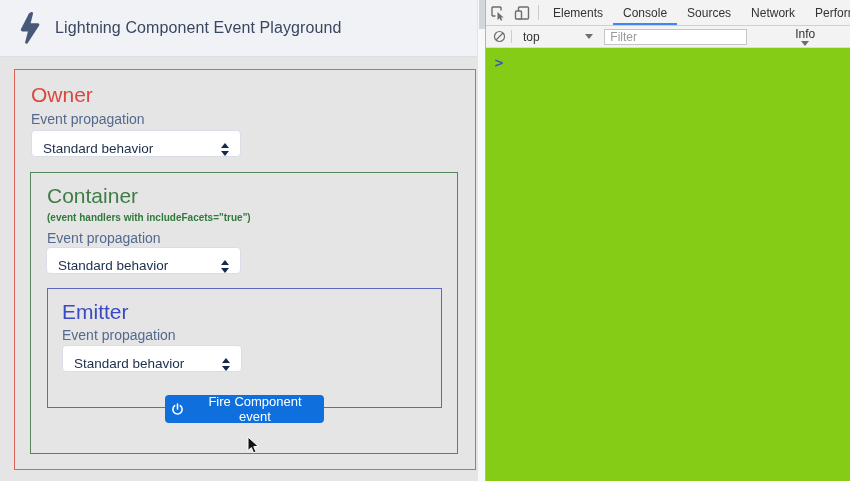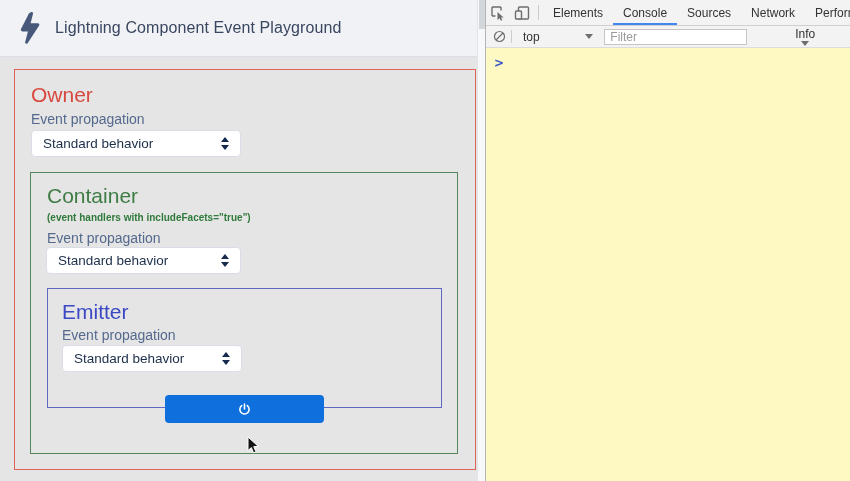--- a/index.html
+++ b/index.html
@@ -35,21 +35,21 @@
   .container-sub { position:absolute; left:16px; top:39px; margin:0; font-size:10px; font-weight:700; color:#2f7a3a; }
 
   .prop-label { position:absolute; font-size:14px; color:#54698d; }
   .owner-box > .prop-label { left:16px; top:41px; }
   .container-box > .prop-label { left:16px; top:57px; }
   .emitter-box > .prop-label { left:14px; top:38px; }
 
   .select {
     position:absolute; height:27px; background:#fff;
     border:1px solid #d8dde6; border-radius:4px;
-    display:flex; align-items:center; justify-content:space-between;
+    display:flex; align-items:flex-end; justify-content:space-between;
     padding:0 11px; font-size:13.5px; color:#1c2e4a; cursor:pointer;
   }
   .owner-box > .select { left:16px; top:60px; width:210px; }
   .container-box > .select { left:15px; top:74px; width:195px; }
   .emitter-box > .select { left:14px; top:56px; width:180px; }
 
   .stepper { display:flex; flex-direction:column; gap:3px; align-items:center; }
   .stepper i { display:block; width:0; height:0; border-left:4px solid transparent; border-right:4px solid transparent; }
   .stepper .up { border-bottom:5px solid #152a4d; }
   .stepper .down { border-top:5px solid #152a4d; }
@@ -59,21 +59,21 @@
     background:#0f70dd; border:none; border-radius:4px; color:#fff;
     font-family:"Liberation Sans",sans-serif; font-size:13px;
     display:flex; align-items:center; justify-content:center; gap:8px; cursor:pointer;
   }
 
   
   .page-scrollbar { position:absolute; left:477px; top:0; width:8px; height:481px; background:#f7f8f9; border-left:1px solid #e2e4e7; }
   .page-scrollbar .thumb { position:absolute; left:1px; top:0; width:6px; height:29px; background:#d2d7dc; }
 
   
-  .devtools { position:absolute; left:485px; top:0; width:365px; height:481px; background:#fef9c3; border-left:1px solid #b4b4b4; }
+  .devtools { position:absolute; left:485px; top:0; width:365px; height:481px; background:#84cc16; border-left:1px solid #b4b4b4; }
 
   .dt-tabbar { height:26px; background:#f3f3f3; border-bottom:1px solid #d0d0d0; display:flex; align-items:stretch; }
   .dt-icon-btn { width:24px; display:flex; align-items:center; justify-content:center; cursor:pointer; flex:none; }
   .dt-sep { width:1px; background:#ccc; margin:5px 4px; flex:none; }
   .dt-tab {
     padding:0 10px; font-size:12px; color:#333; display:flex; align-items:center;
     cursor:pointer; border-bottom:2px solid transparent; padding-top:2px;
   }
   .dt-tab.active { border-bottom:2px solid #4285f4; }
 
@@ -144,20 +144,21 @@
               <i class="down"></i>
             </span>
         </div>
         <button class="fire-btn">
           <span style="display:flex;">
             <svg width="13" height="13" viewBox="0 0 14 14">
               <path d="M7 1 L7 6.4" stroke="#fff" stroke-width="1.7" stroke-linecap="round" fill="none"></path>
               <path d="M4 2.9 A5 5 0 1 0 10 2.9" stroke="#fff" stroke-width="1.7" stroke-linecap="round" fill="none"></path>
             </svg>
           </span>
+          <span>Fire Component event</span>
         </button>
       </div>
     </div>
   </div>
 </div>
 
 <div class="page-scrollbar">
   <div class="thumb"></div>
 </div>
 

